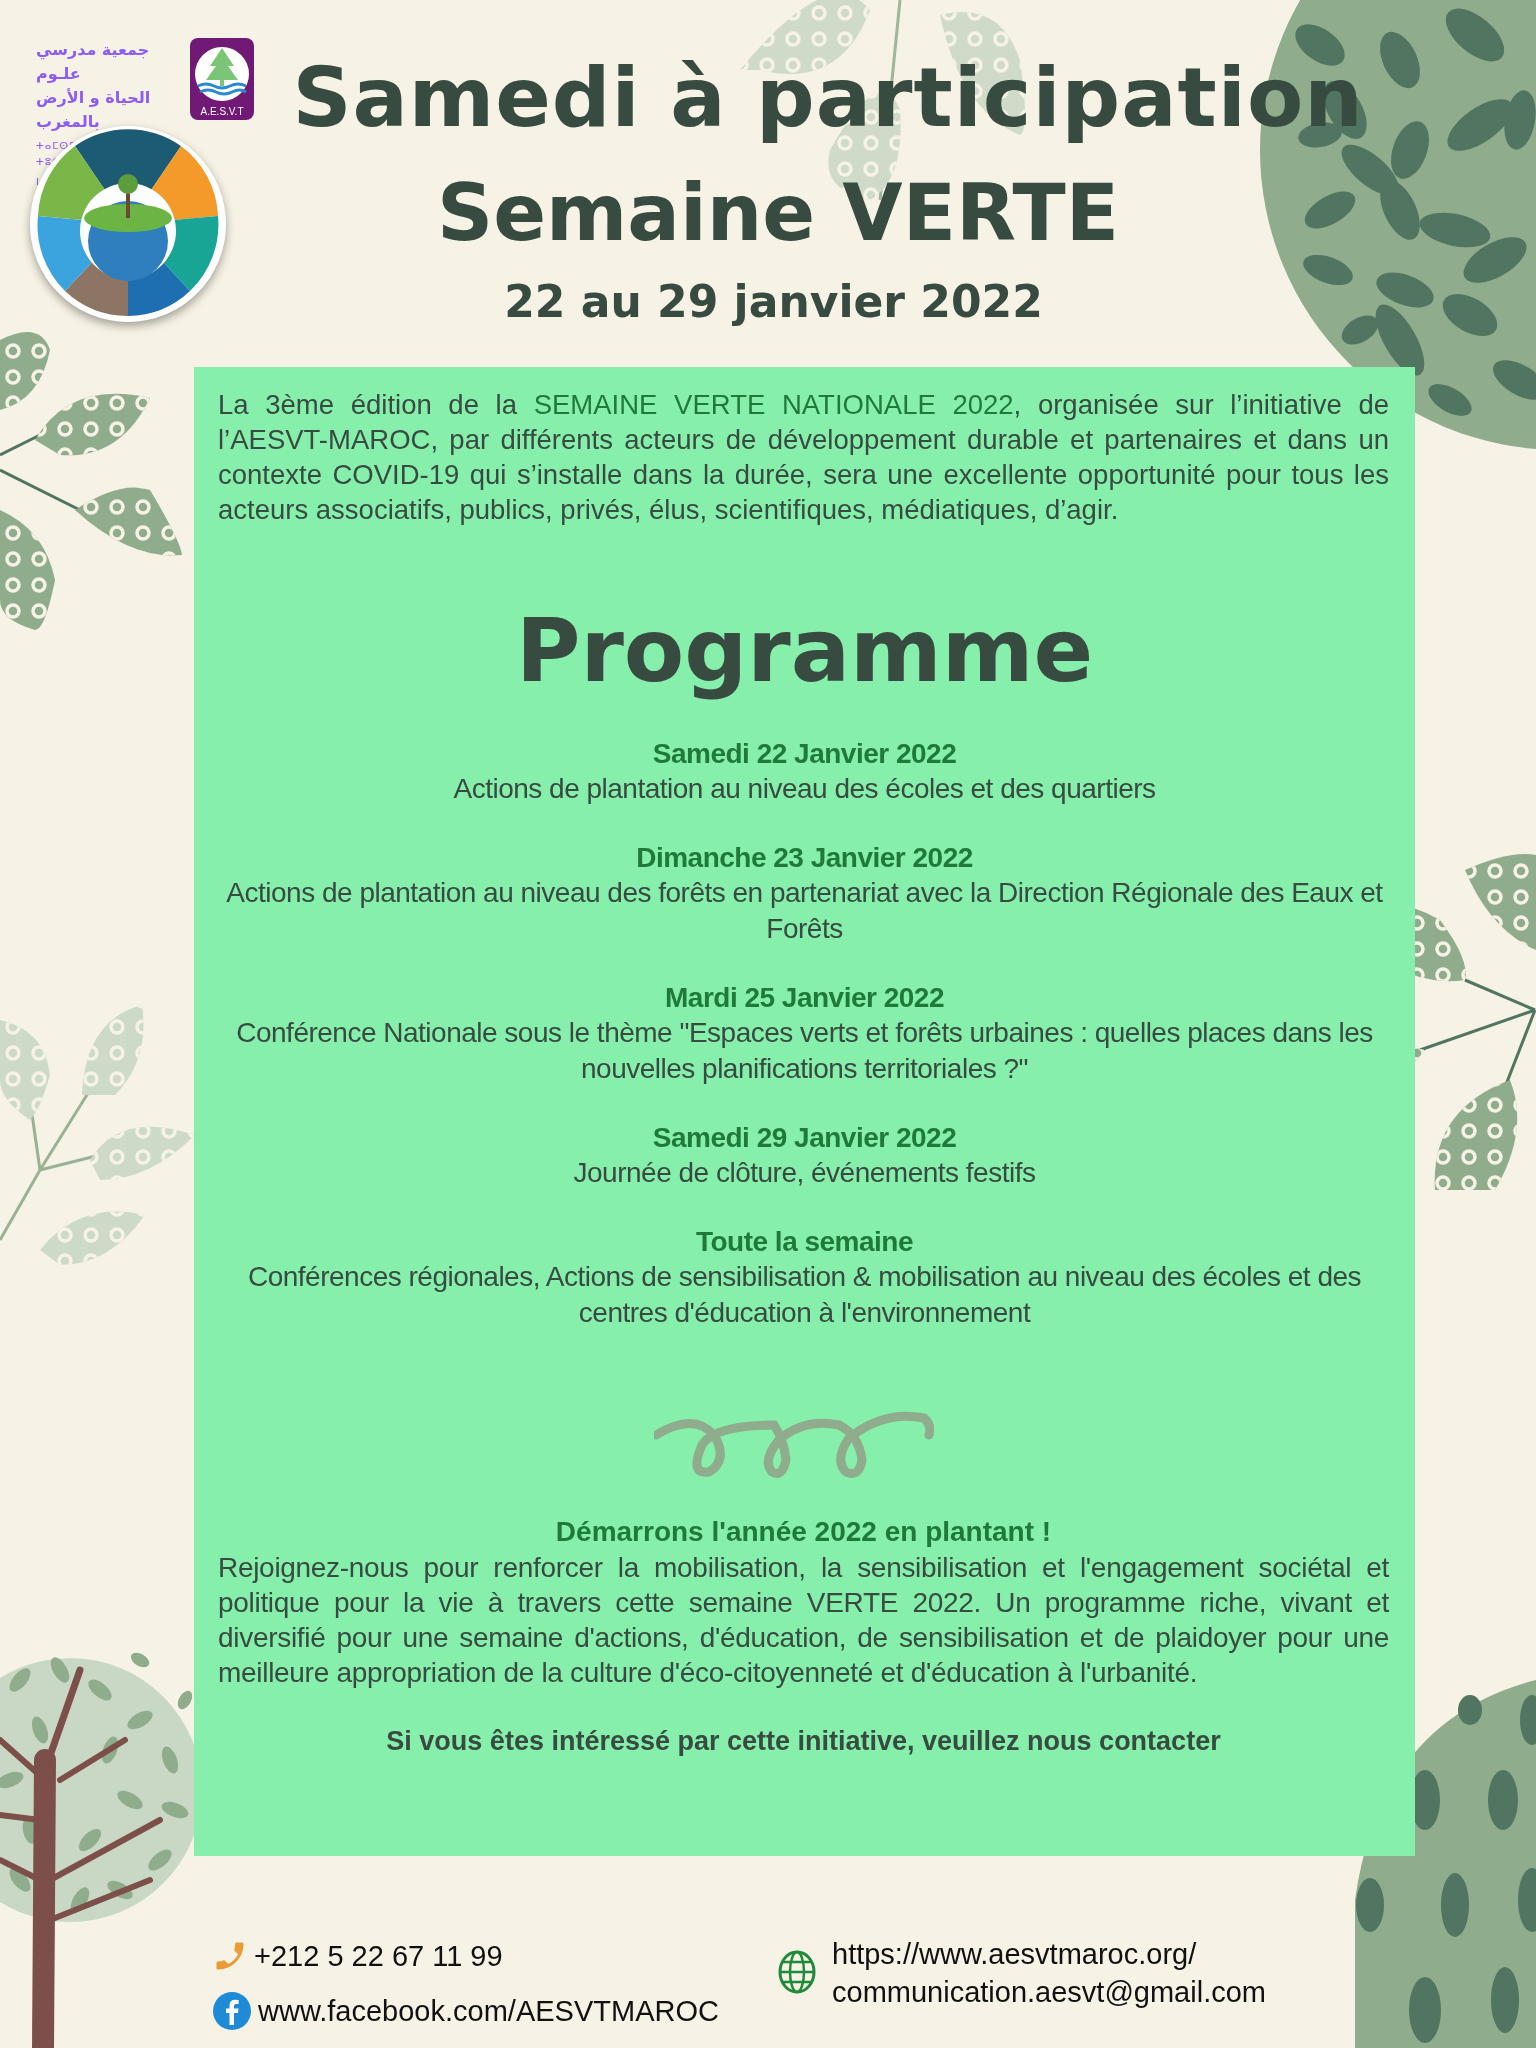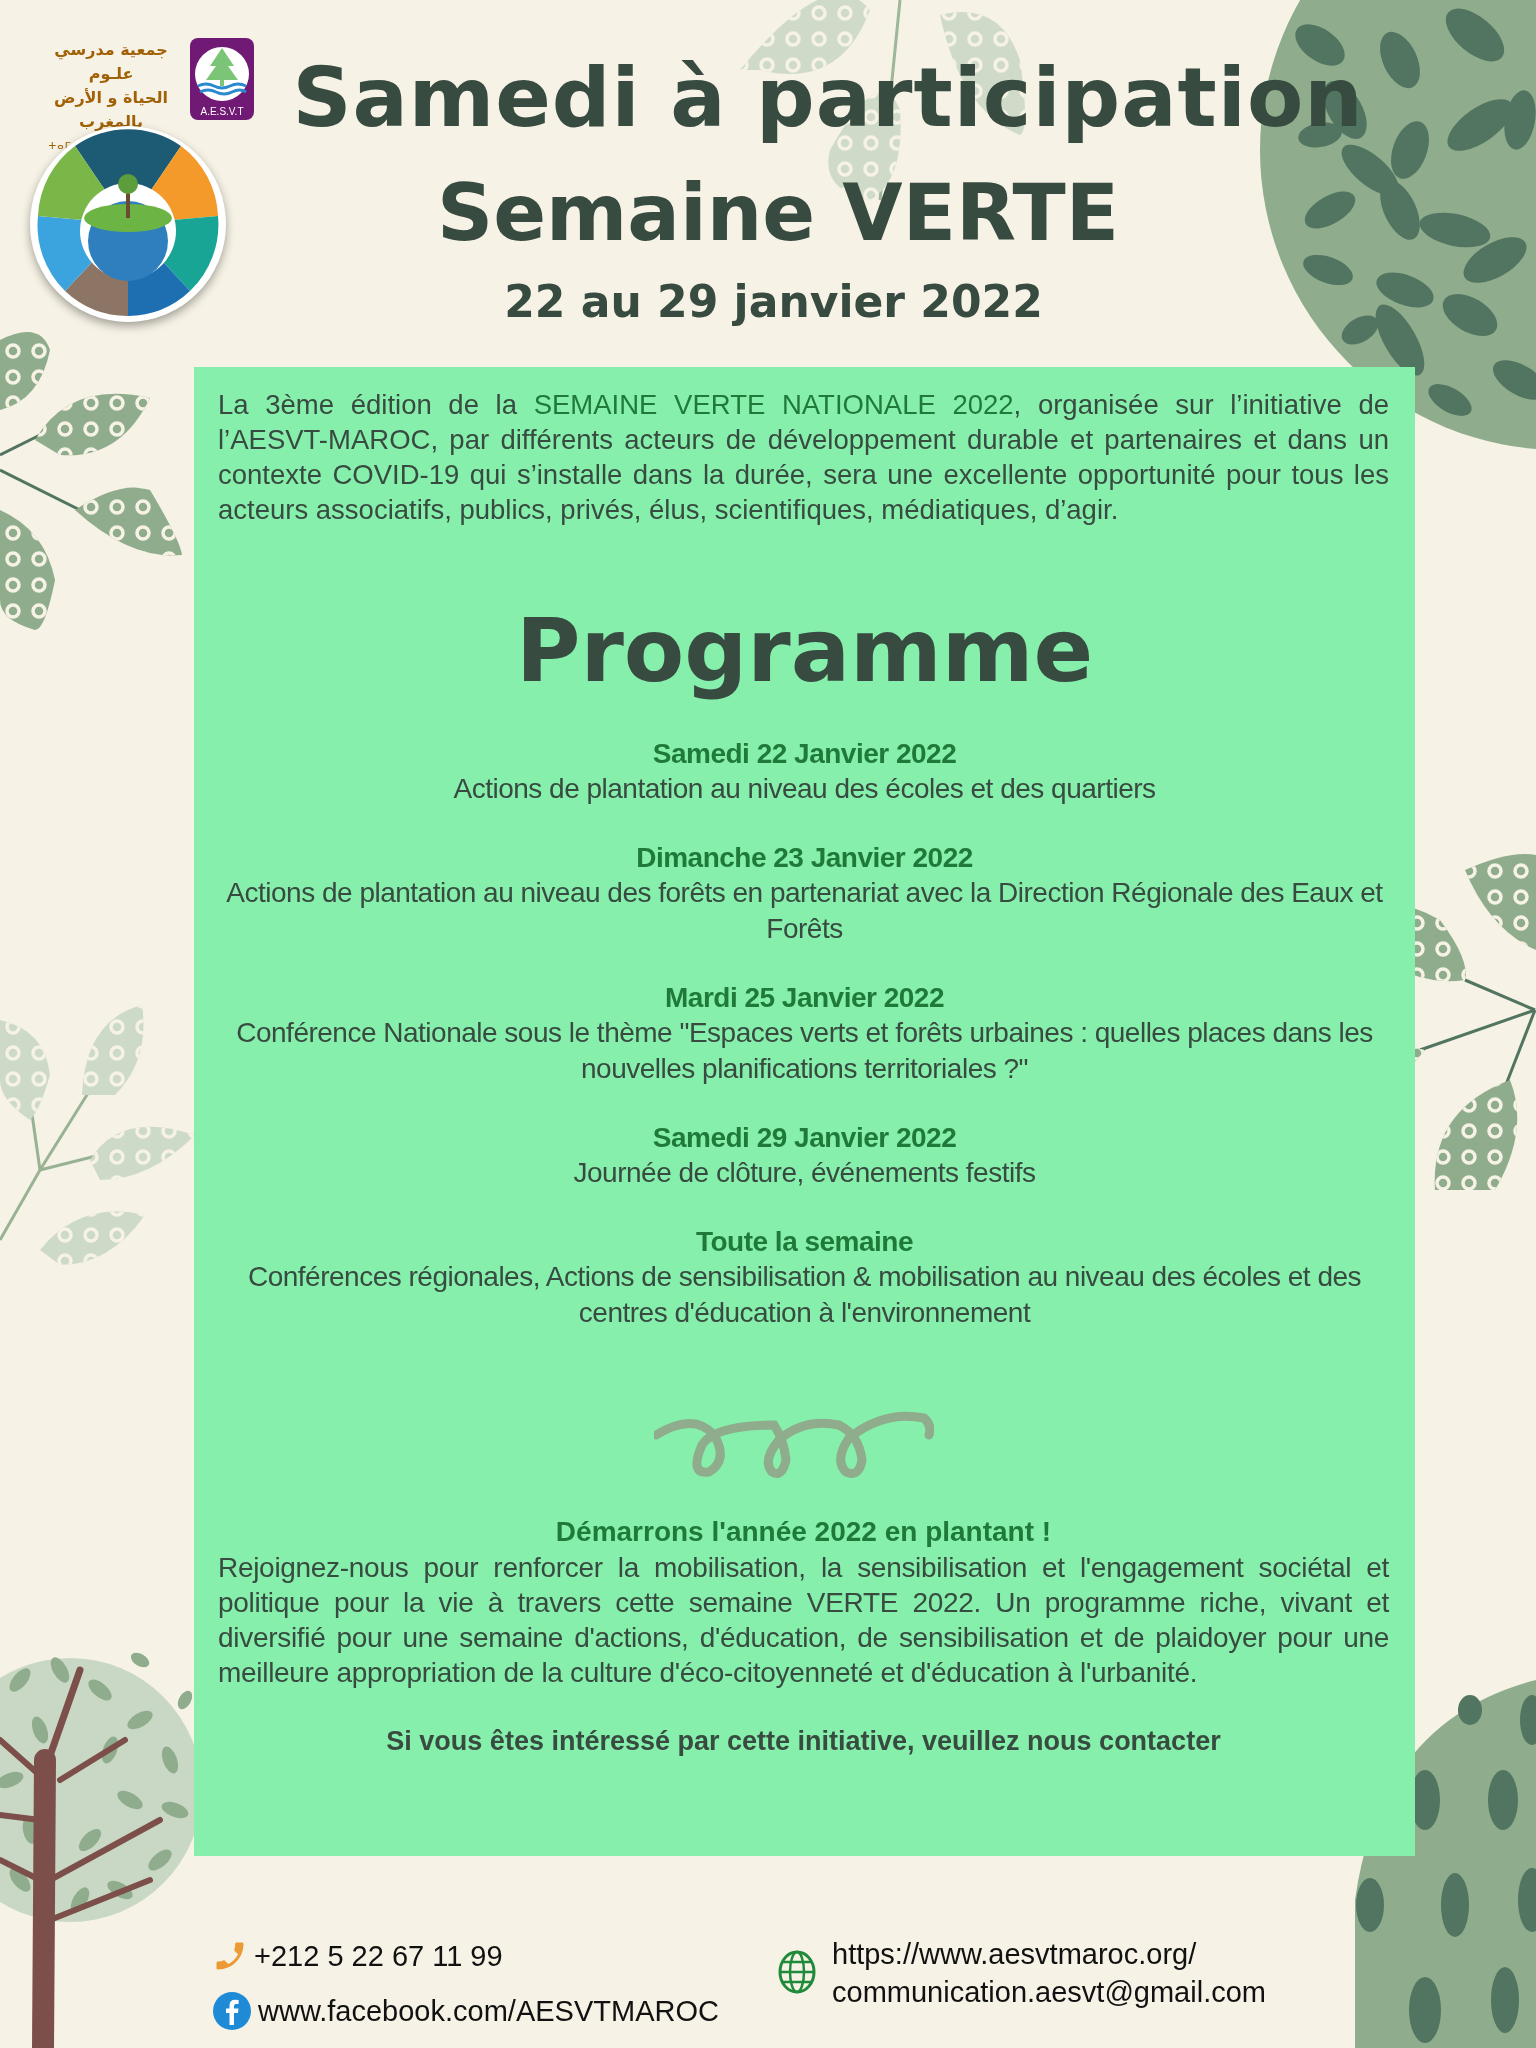--- a/index.html
+++ b/index.html
@@ -4,21 +4,21 @@
 <style>
   html, body { margin: 0; padding: 0; }
   body {
     width: 1536px; height: 2048px; position: relative; overflow: hidden;
     background: #f6f2e5;
     font-family: "Liberation Sans", sans-serif;
     color: #384b40;
   }
   .deco { position: absolute; }
   
-  .logo-text { position: absolute; left: 36px; top: 38px; width: 150px; text-align: center; color: #a16207; }
+  .logo-text { position: absolute; left: 36px; top: 38px; width: 150px; text-align: left; color: #8b5cf6; }
   .logo-text .ar { font-family: "DejaVu Sans", sans-serif; font-size: 16px; font-weight: bold; line-height: 24px; direction: rtl; }
   .logo-text .tf { font-family: "DejaVu Sans", sans-serif; font-size: 10px; letter-spacing: 1px; line-height: 16px; margin-top: 4px; }
   .logo-box { position: absolute; left: 190px; top: 38px; width: 64px; height: 82px; background: #701a75; border-radius: 8px; }
   .logo-box .lbl { position: absolute; bottom: 3px; width: 100%; text-align: center; color: #fff; font-size: 10px; }
   .badge { position: absolute; left: 30px; top: 126px; width: 196px; height: 196px; border-radius: 50%; background: #fff; box-shadow: 0 4px 10px rgba(0,0,0,0.35); overflow: hidden; }
   .title1 { position: absolute; left: 0; width: 1536px; top: 50px; text-align: center; font-family: "DejaVu Sans", sans-serif; font-weight: bold; font-size: 82px; color: #384b40; letter-spacing: 1px; z-index: 3; }
   .title1 span { margin-left: 120px; }
   .title2 { position: absolute; left: 0; width: 1536px; top: 168px; text-align: center; font-family: "DejaVu Sans", sans-serif; font-weight: bold; font-size: 78px; color: #384b40; z-index: 3; }
   .title2 span { margin-left: 20px; }
   .title3 { position: absolute; left: 0; width: 1536px; top: 276px; text-align: center; font-family: "DejaVu Sans", sans-serif; font-weight: bold; font-size: 44px; color: #384b40; z-index: 3; }

